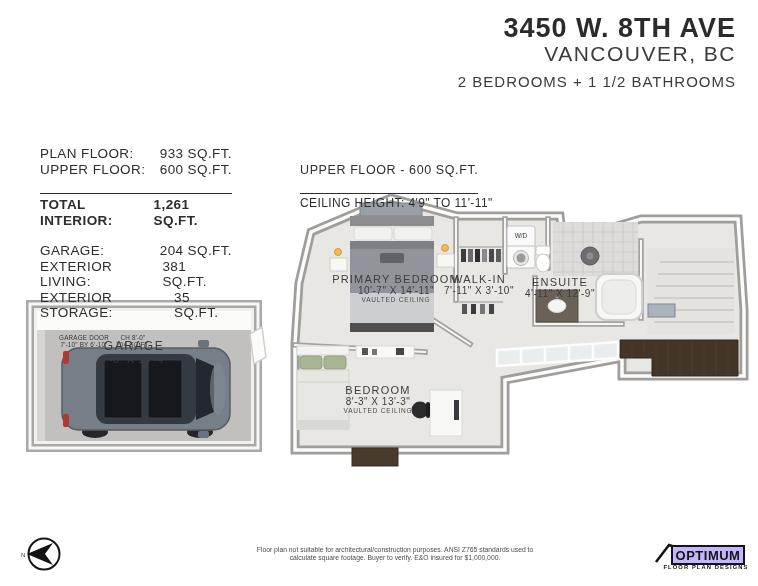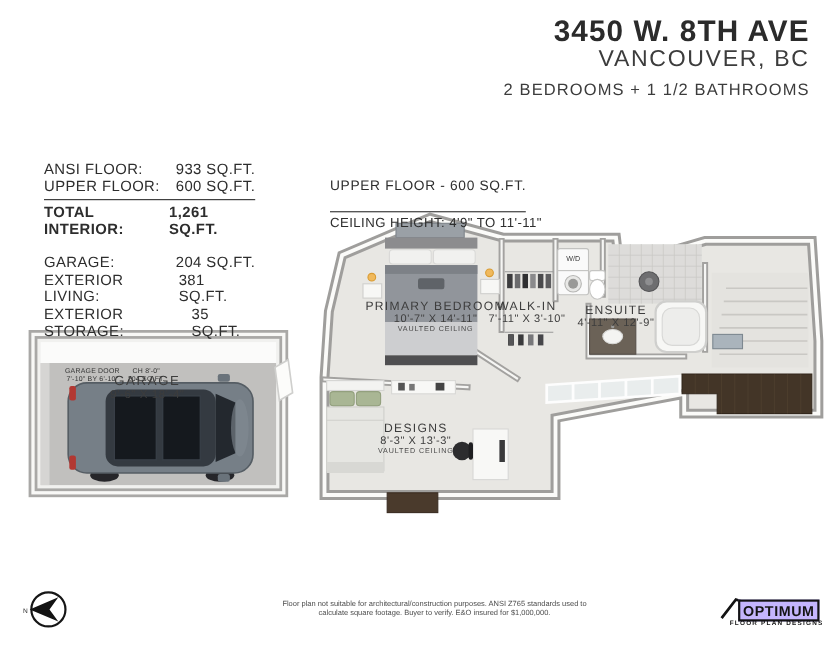--- a/index.html
+++ b/index.html
@@ -7,21 +7,21 @@
           font-family:"Liberation Sans",sans-serif;color:#333;}
   svg{position:absolute;left:0;top:0;}
   
   .hdr{position:absolute;right:22px;top:14px;text-align:right;color:#2b2b2b;}
   .hdr .addr{font-size:27px;font-weight:700;letter-spacing:1px;line-height:28px;}
   .hdr .city{font-size:21px;font-weight:400;letter-spacing:1.5px;color:#3c3c3c;line-height:24px;}
   .hdr .sub{font-size:15px;letter-spacing:1px;color:#3c3c3c;margin-top:7px;}
   
   .stats{position:absolute;left:40px;top:146px;width:192px;font-size:13.5px;letter-spacing:.4px;color:#2d2d2d;}
   .srow{display:flex;justify-content:space-between;line-height:15.5px;}
-  .srow.rule{border-bottom:1.5px solid #2d2d2d;padding-bottom:4px;}
+  .srow.rule{border-bottom:1.5px solid #2d2d2d;padding-bottom:16px;}
   .srow.total{font-weight:700;padding-top:3px;}
   .sgap{height:15px;}
   
   .ptitle{position:absolute;left:300px;top:160px;color:#2e2e2e;}
   .ptitle .t1{font-size:12.5px;font-weight:400;letter-spacing:.6px;border-bottom:1.5px solid #2e2e2e;padding-bottom:16px;display:inline-block;}
   .ptitle .t2{font-size:12px;letter-spacing:.4px;margin-top:2px;}
   
   .rlabel{position:absolute;text-align:center;transform:translateX(-50%);color:#3d3d3d;white-space:nowrap;}
   .rlabel .rn{font-size:11px;letter-spacing:1.2px;}
   .rlabel .rd{font-size:10px;letter-spacing:.5px;}
@@ -192,21 +192,21 @@
   </svg>
 
   <div class="hdr">
     <div class="addr">3450 W. 8TH AVE</div>
     <div class="city">VANCOUVER, BC</div>
     <div class="sub">2 BEDROOMS + 1 1/2 BATHROOMS</div>
   </div>
 
   <div class="stats">
     <div class="srow">
-      <span>ANSI FLOOR:</span>
+      <span>PLAN FLOOR:</span>
         <span>933 SQ.FT.</span>
     </div>
     <div class="srow rule">
       <span>UPPER FLOOR:</span>
         <span>600 SQ.FT.</span>
     </div>
     <div class="srow total">
       <span>TOTAL INTERIOR:</span>
         <span>1,261 SQ.FT.</span>
     </div>
@@ -237,21 +237,21 @@
   </div>
   <div class="rlabel" style="left:479px;top:273px;">
     <div class="rn">WALK-IN</div>
     <div class="rd">7'-11" X 3'-10"</div>
   </div>
   <div class="rlabel" style="left:560px;top:276px;">
     <div class="rn">ENSUITE</div>
     <div class="rd">4'-11" X 12'-9"</div>
   </div>
   <div class="rlabel" style="left:378px;top:384px;">
-    <div class="rn">DESIGNS</div>
+    <div class="rn">BEDROOM</div>
     <div class="rd">8'-3" X 13'-3"</div>
     <div class="rv">VAULTED CEILING</div>
   </div>
   <div class="rlabel wd" style="left:521px;top:232px;">W/D</div>
 
   <div class="rlabel" style="left:134px;top:315px;margin-top:24px;">
     <div class="rn" style="font-size:12px;letter-spacing:1.5px;">GARAGE</div>
     <div class="rd" style="font-size:10.5px;">9'-6" X 18'-4"</div>
   </div>
   <div class="rlabel tiny" style="left:84px;top:334px;">

